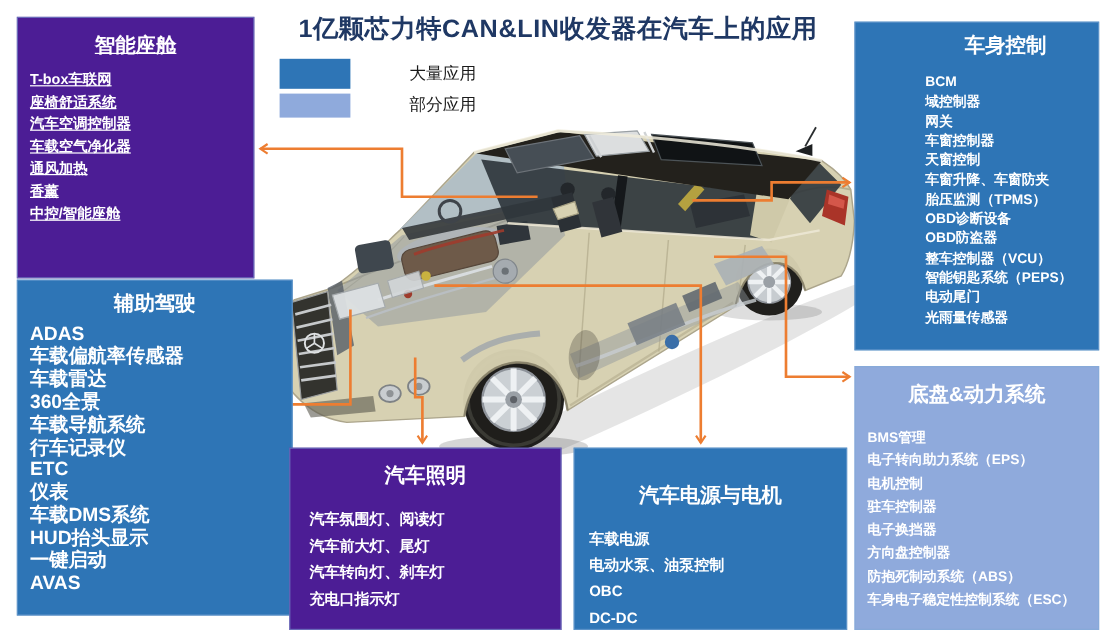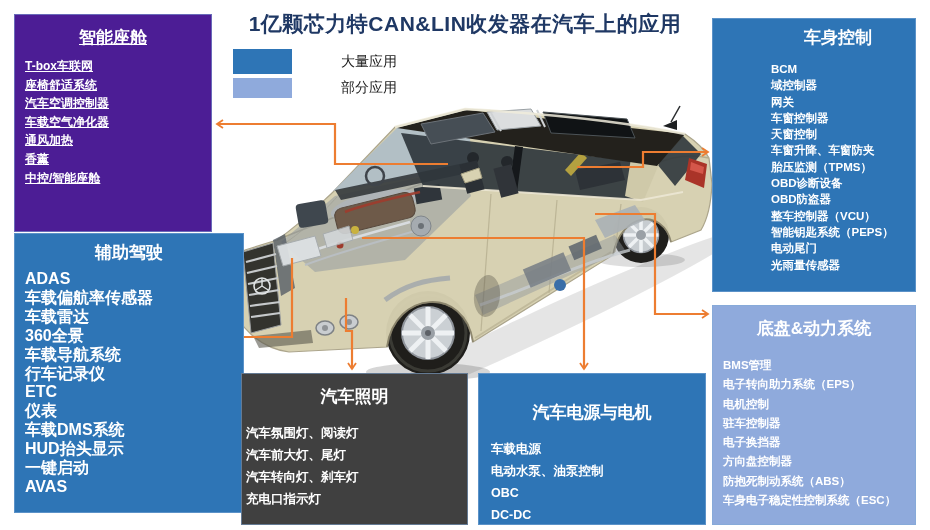--- a/index.html
+++ b/index.html
@@ -26,21 +26,21 @@
   .p-cockpit{left:14px;top:14px;width:198px;height:218px;}
   .p-cockpit h2{padding-top:12px;}
   .p-cockpit ul{margin-top:8px;}
   .p-cockpit li{font-size:12px;line-height:18.6px;}
   .p-assist{left:14px;top:233px;width:230px;height:280px;}
   .p-assist h2{padding-top:8px;}
   .p-assist ul{margin-top:6px;}
   .p-assist li{font-size:16px;line-height:18.9px;}
   .p-light{left:241px;top:373px;width:227px;height:152px;}
   .p-light h2{padding-top:12px;}
-  .p-light ul{margin-top:14px;padding-left:4px;}
+  .p-light ul{margin-top:14px;padding-left:16px;}
   .p-light li{font-size:12.5px;line-height:22px;}
   .p-power{left:478px;top:373px;width:228px;height:152px;}
   .p-power h2{padding-top:28px;}
   .p-power ul{margin-top:14px;padding-left:12px;}
   .p-power li{font-size:12.5px;line-height:22px;}
   .p-body{left:712px;top:18px;width:204px;height:274px;padding-left:48px;}
   .p-body h2{padding-top:8px;}
   .p-body ul{margin-top:12px;}
   .p-body li{font-size:11.5px;line-height:16.3px;}
   .p-chassis{left:712px;top:305px;width:204px;height:220px;}
@@ -234,21 +234,21 @@
         <li>行车记录仪</li>
         <li>ETC</li>
         <li>仪表</li>
         <li>车载DMS系统</li>
         <li>HUD抬头显示</li>
         <li>一键启动</li>
         <li>AVAS</li>
       </ul>
   </div>
 
-  <div class="panel p-light" style="background: #404040;">
+  <div class="panel p-light" style="background: #4c1d95;">
     <h2>汽车照明</h2>
     <ul>
         <li>汽车氛围灯、阅读灯</li>
         <li>汽车前大灯、尾灯</li>
         <li>汽车转向灯、刹车灯</li>
         <li>充电口指示灯</li>
       </ul>
   </div>
 
   <div class="panel p-power" style="background: rgb(46, 117, 182);">

